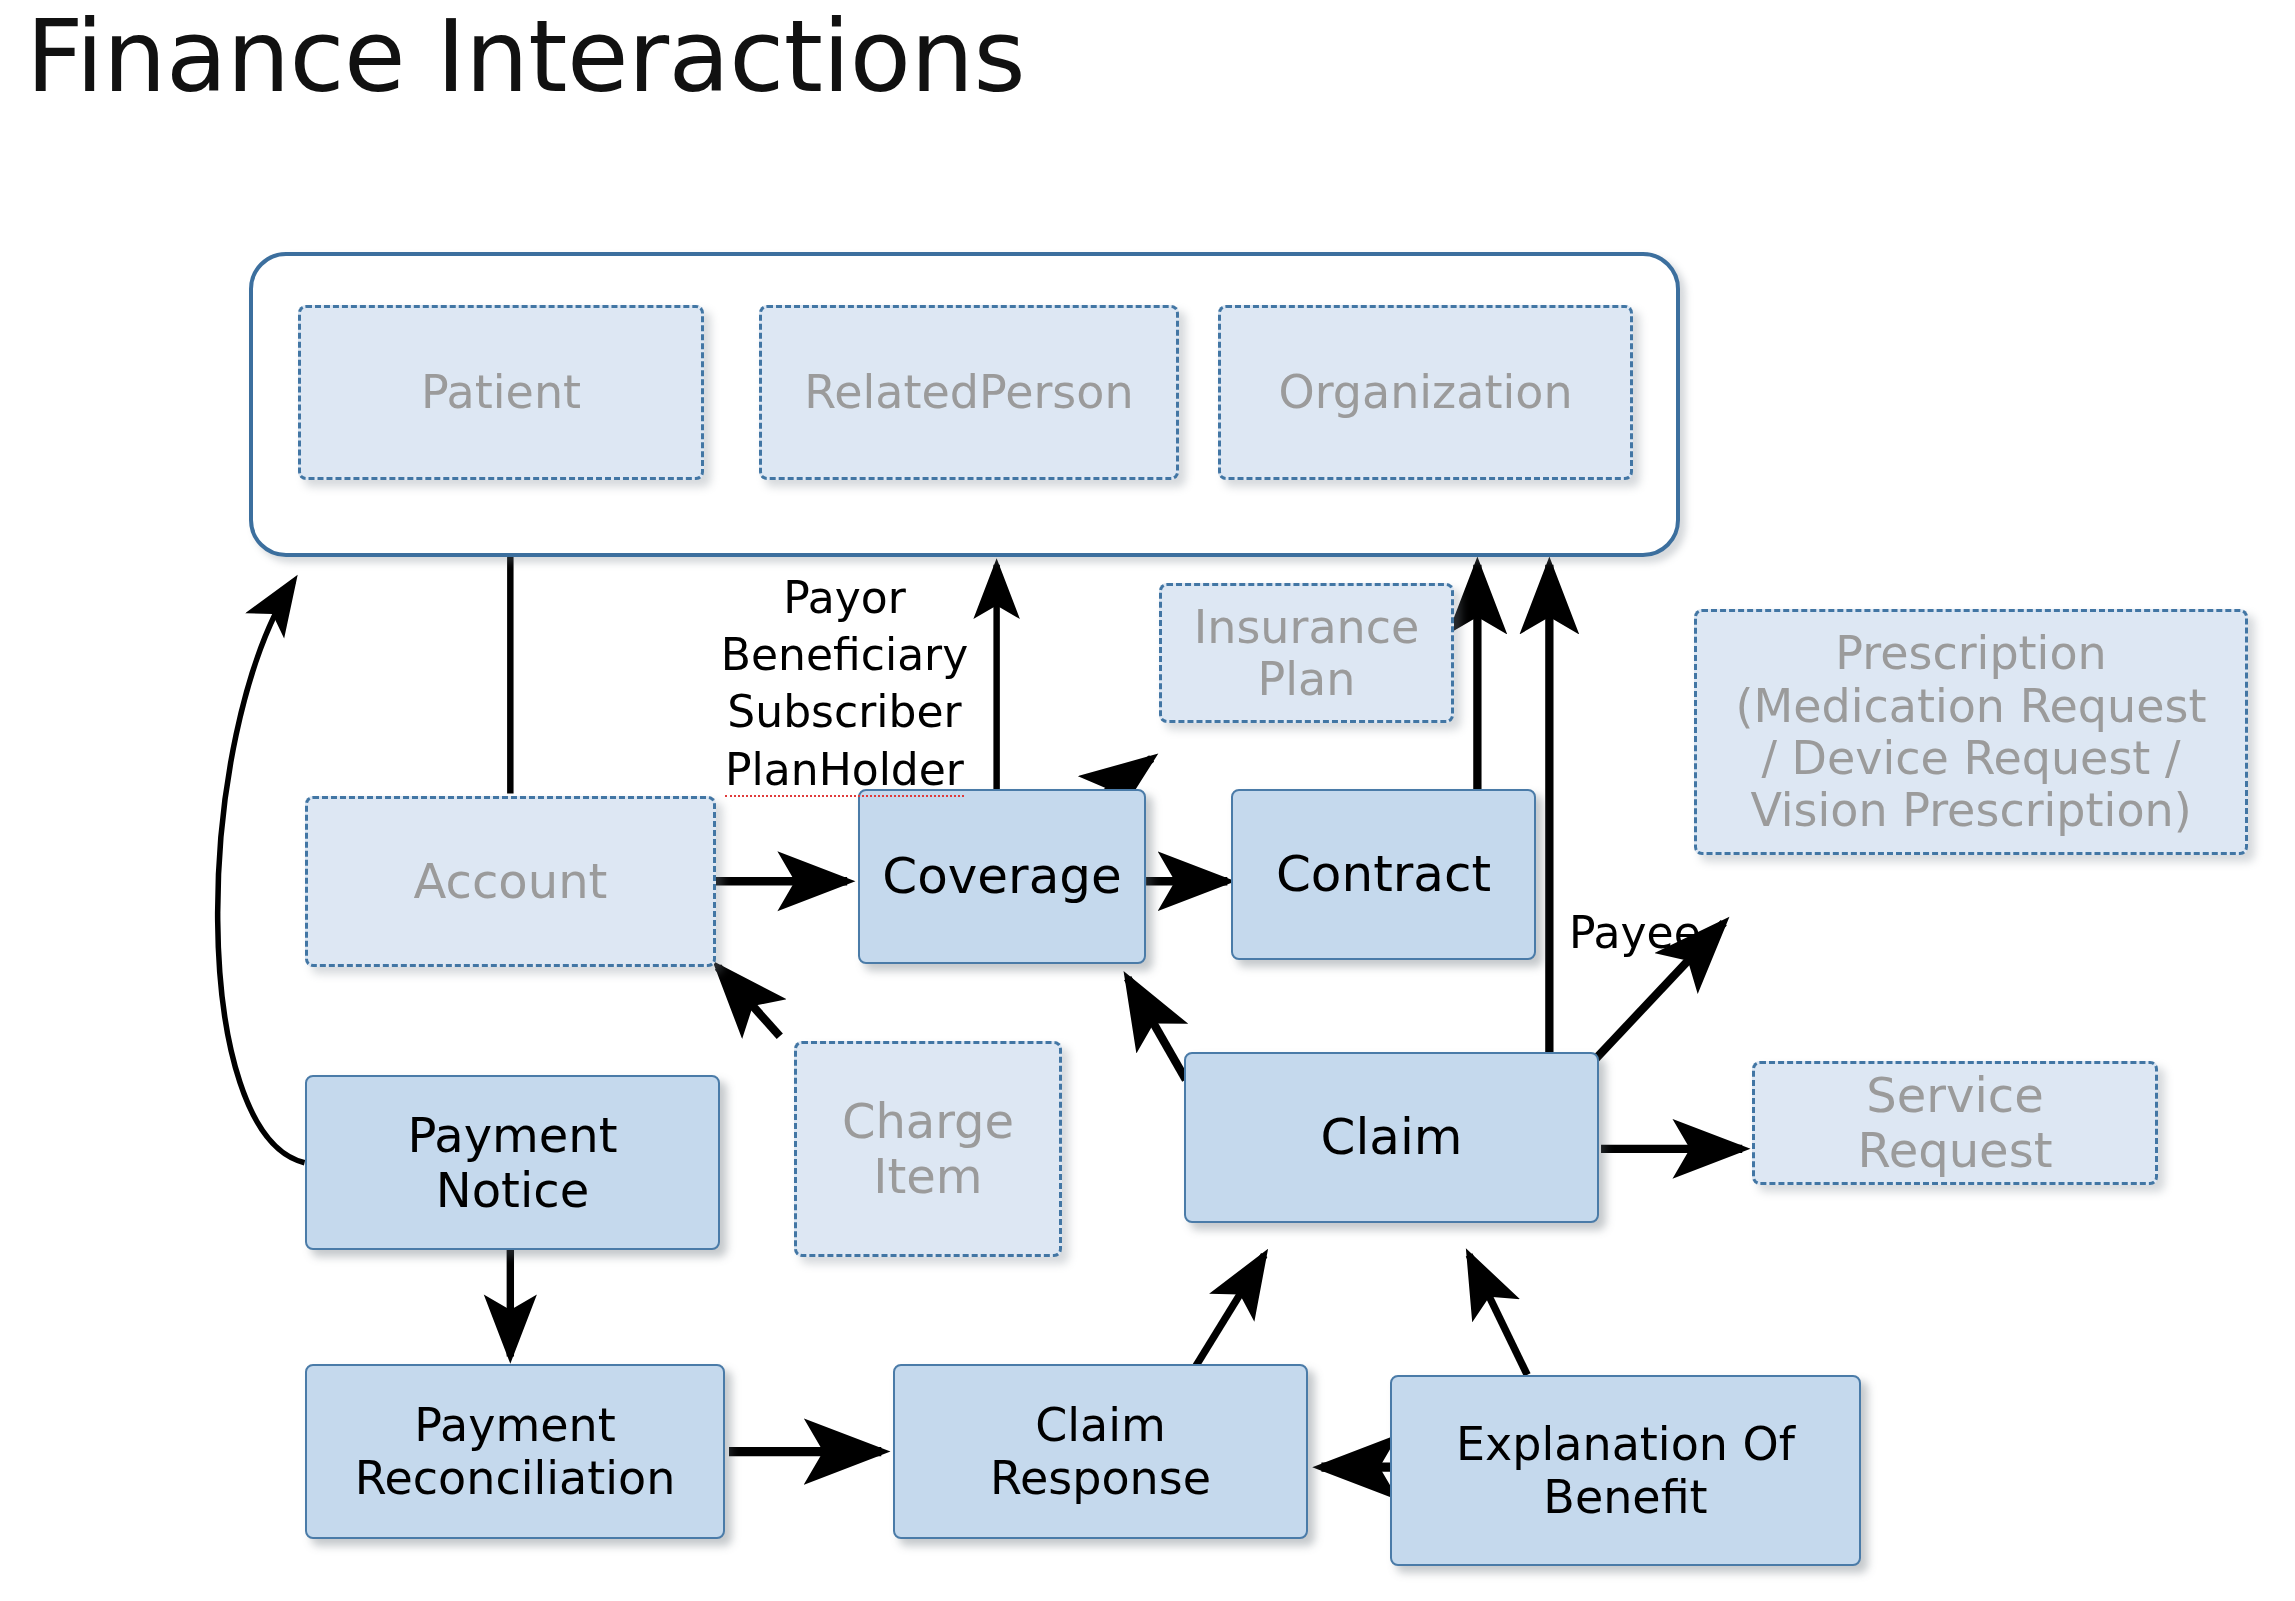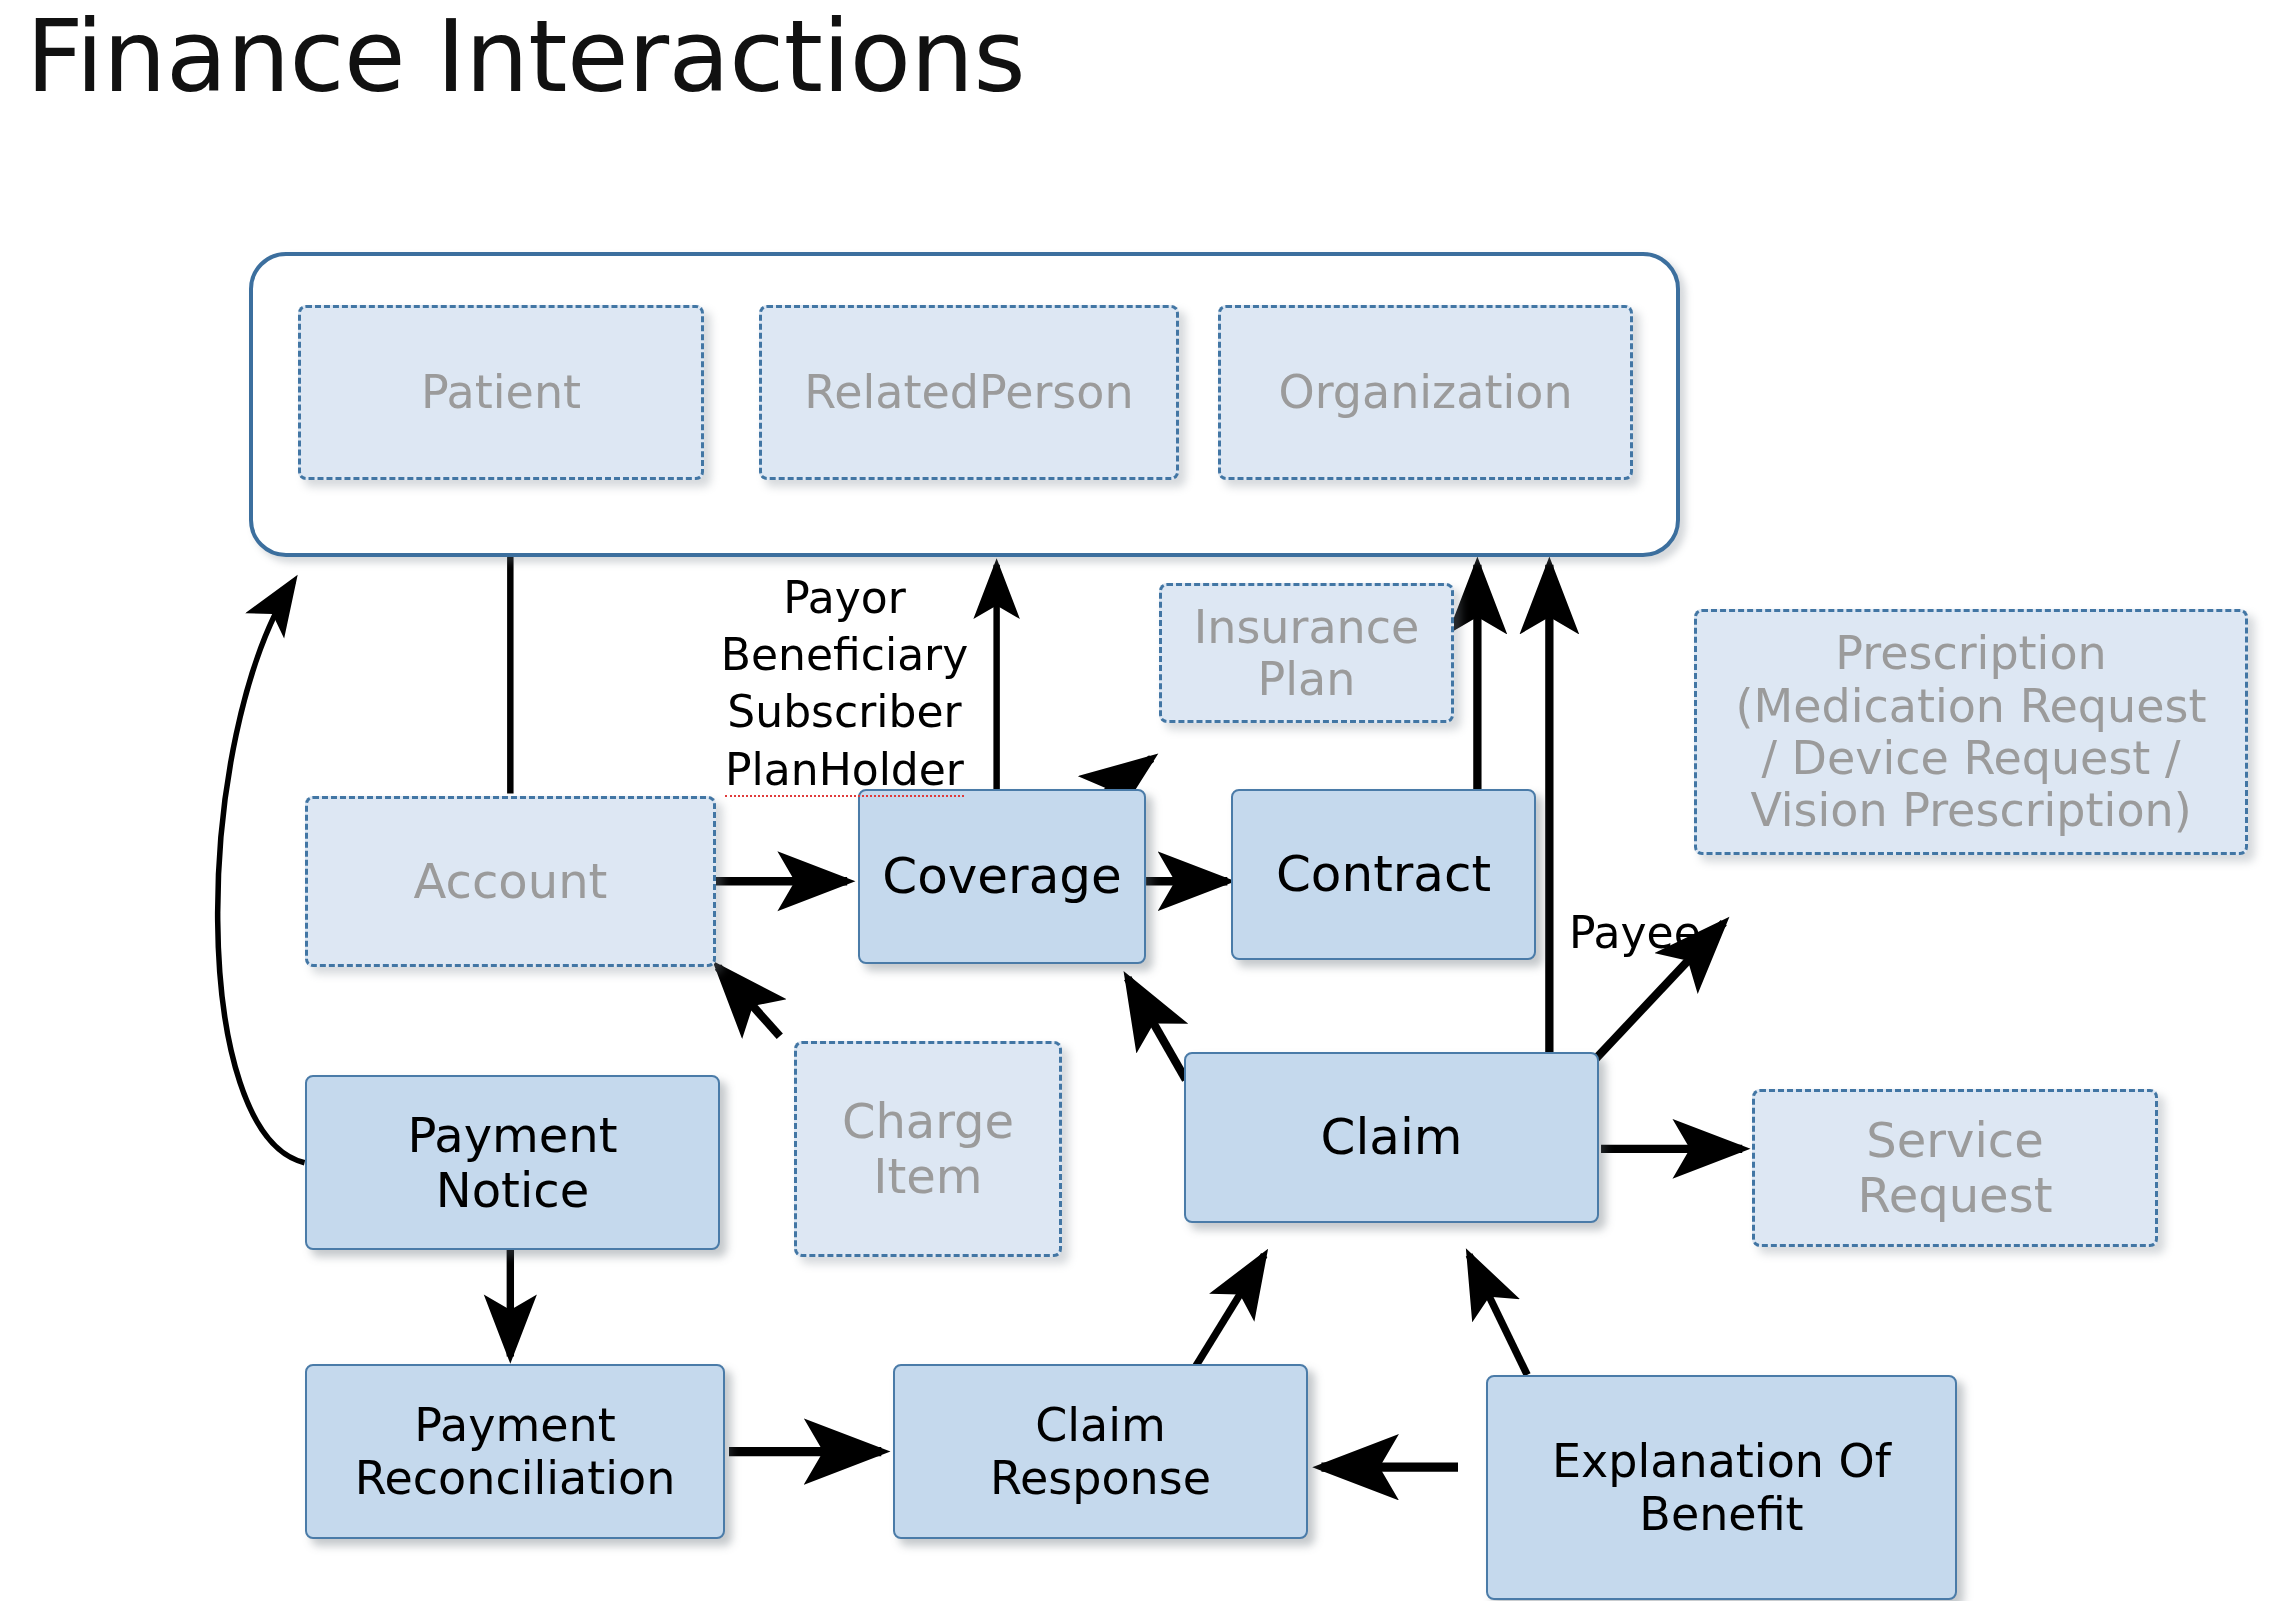--- a/index.html
+++ b/index.html
@@ -169,42 +169,42 @@
   <span class="lbl">
     <span>Payment</span><br>
     <span>Notice</span>
   </span>
 </div>
 
 <div class="node solid" style="left:1184px;top:1052px;width:415px;height:171px;font-size:50px;">
   <span class="lbl">Claim</span>
 </div>
 
-<div class="node dashed" style="left:1752px;top:1089px;width:406px;height:158px;font-size:48px;">
+<div class="node dashed" style="left:1752px;top:1061px;width:406px;height:124px;font-size:48px;">
   <span class="lbl">
     <span>Service</span><br>
     <span>Request</span>
   </span>
 </div>
 
 <div class="node solid" style="left:305px;top:1364px;width:420px;height:175px;font-size:46px;">
   <span class="lbl">
     <span>Payment</span><br>
     <span>Reconciliation</span>
   </span>
 </div>
 
 <div class="node solid" style="left:893px;top:1364px;width:415px;height:175px;font-size:46px;">
   <span class="lbl">
     <span>Claim</span><br>
     <span>Response</span>
   </span>
 </div>
 
-<div class="node solid" style="left:1486px;top:1375px;width:471px;height:225px;font-size:46px;">
+<div class="node solid" style="left:1390px;top:1375px;width:471px;height:191px;font-size:46px;">
   <span class="lbl">
     <span>Explanation Of</span><br>
     <span>Benefit</span>
   </span>
 </div>
 
 <div class="edge-label" style="left:720px;top:569px;width:249px;font-size:44px;">
   <div>Payor</div>
   <div>Beneficiary</div>
   <div>Subscriber</div>

